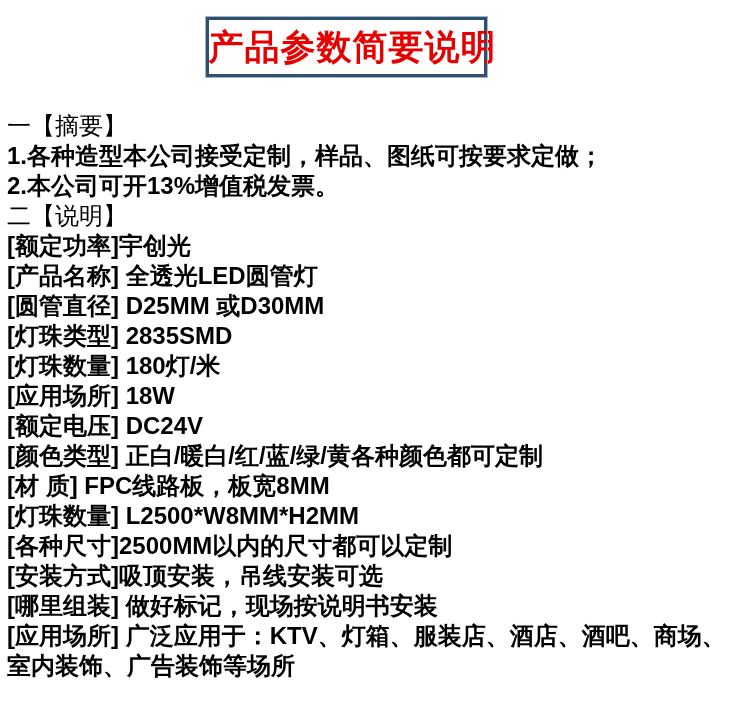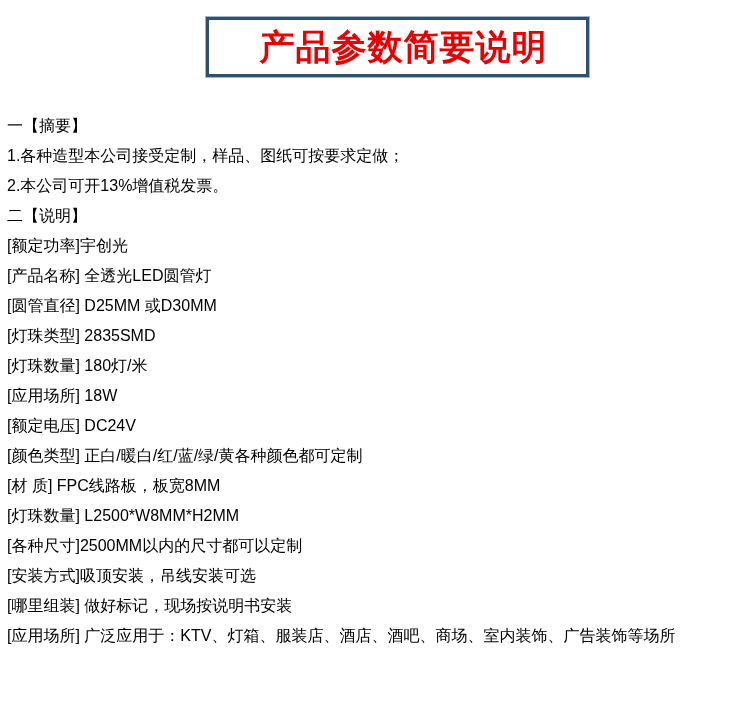--- a/index.html
+++ b/index.html
@@ -12,21 +12,21 @@
     height: 711px;
     position: relative;
     font-family: "Liberation Sans", sans-serif;
     color: #000000;
     overflow: hidden;
   }
   .title-box {
     position: absolute;
     left: 206px;
     top: 17px;
-    width: 383px;
+    width: 281px;
     height: 60px;
     box-sizing: border-box;
     border: 3px solid #30506f;
     outline: 1px solid #a3b6c9;
     background: #ffffff;
     display: flex;
     align-items: center;
     justify-content: center;
     padding-left: 12px;
   }
@@ -35,26 +35,27 @@
     font-weight: bold;
     color: #e60000;
     letter-spacing: 1px;
     white-space: nowrap;
   }
   .content {
     position: absolute;
     left: 7px;
     top: 111px;
     width: 738px;
-    font-size: 16px;
+    font-size: 24px;
     line-height: 30px;
   }
   .line {
     white-space: pre-wrap;
     word-break: break-word;
+    font-weight: bold;
   }
   .heading {
     font-weight: normal;
   }
 </style>
 </head>
 <body>
 
 <div class="title-box">
   <span class="title-text">产品参数简要说明</span>

